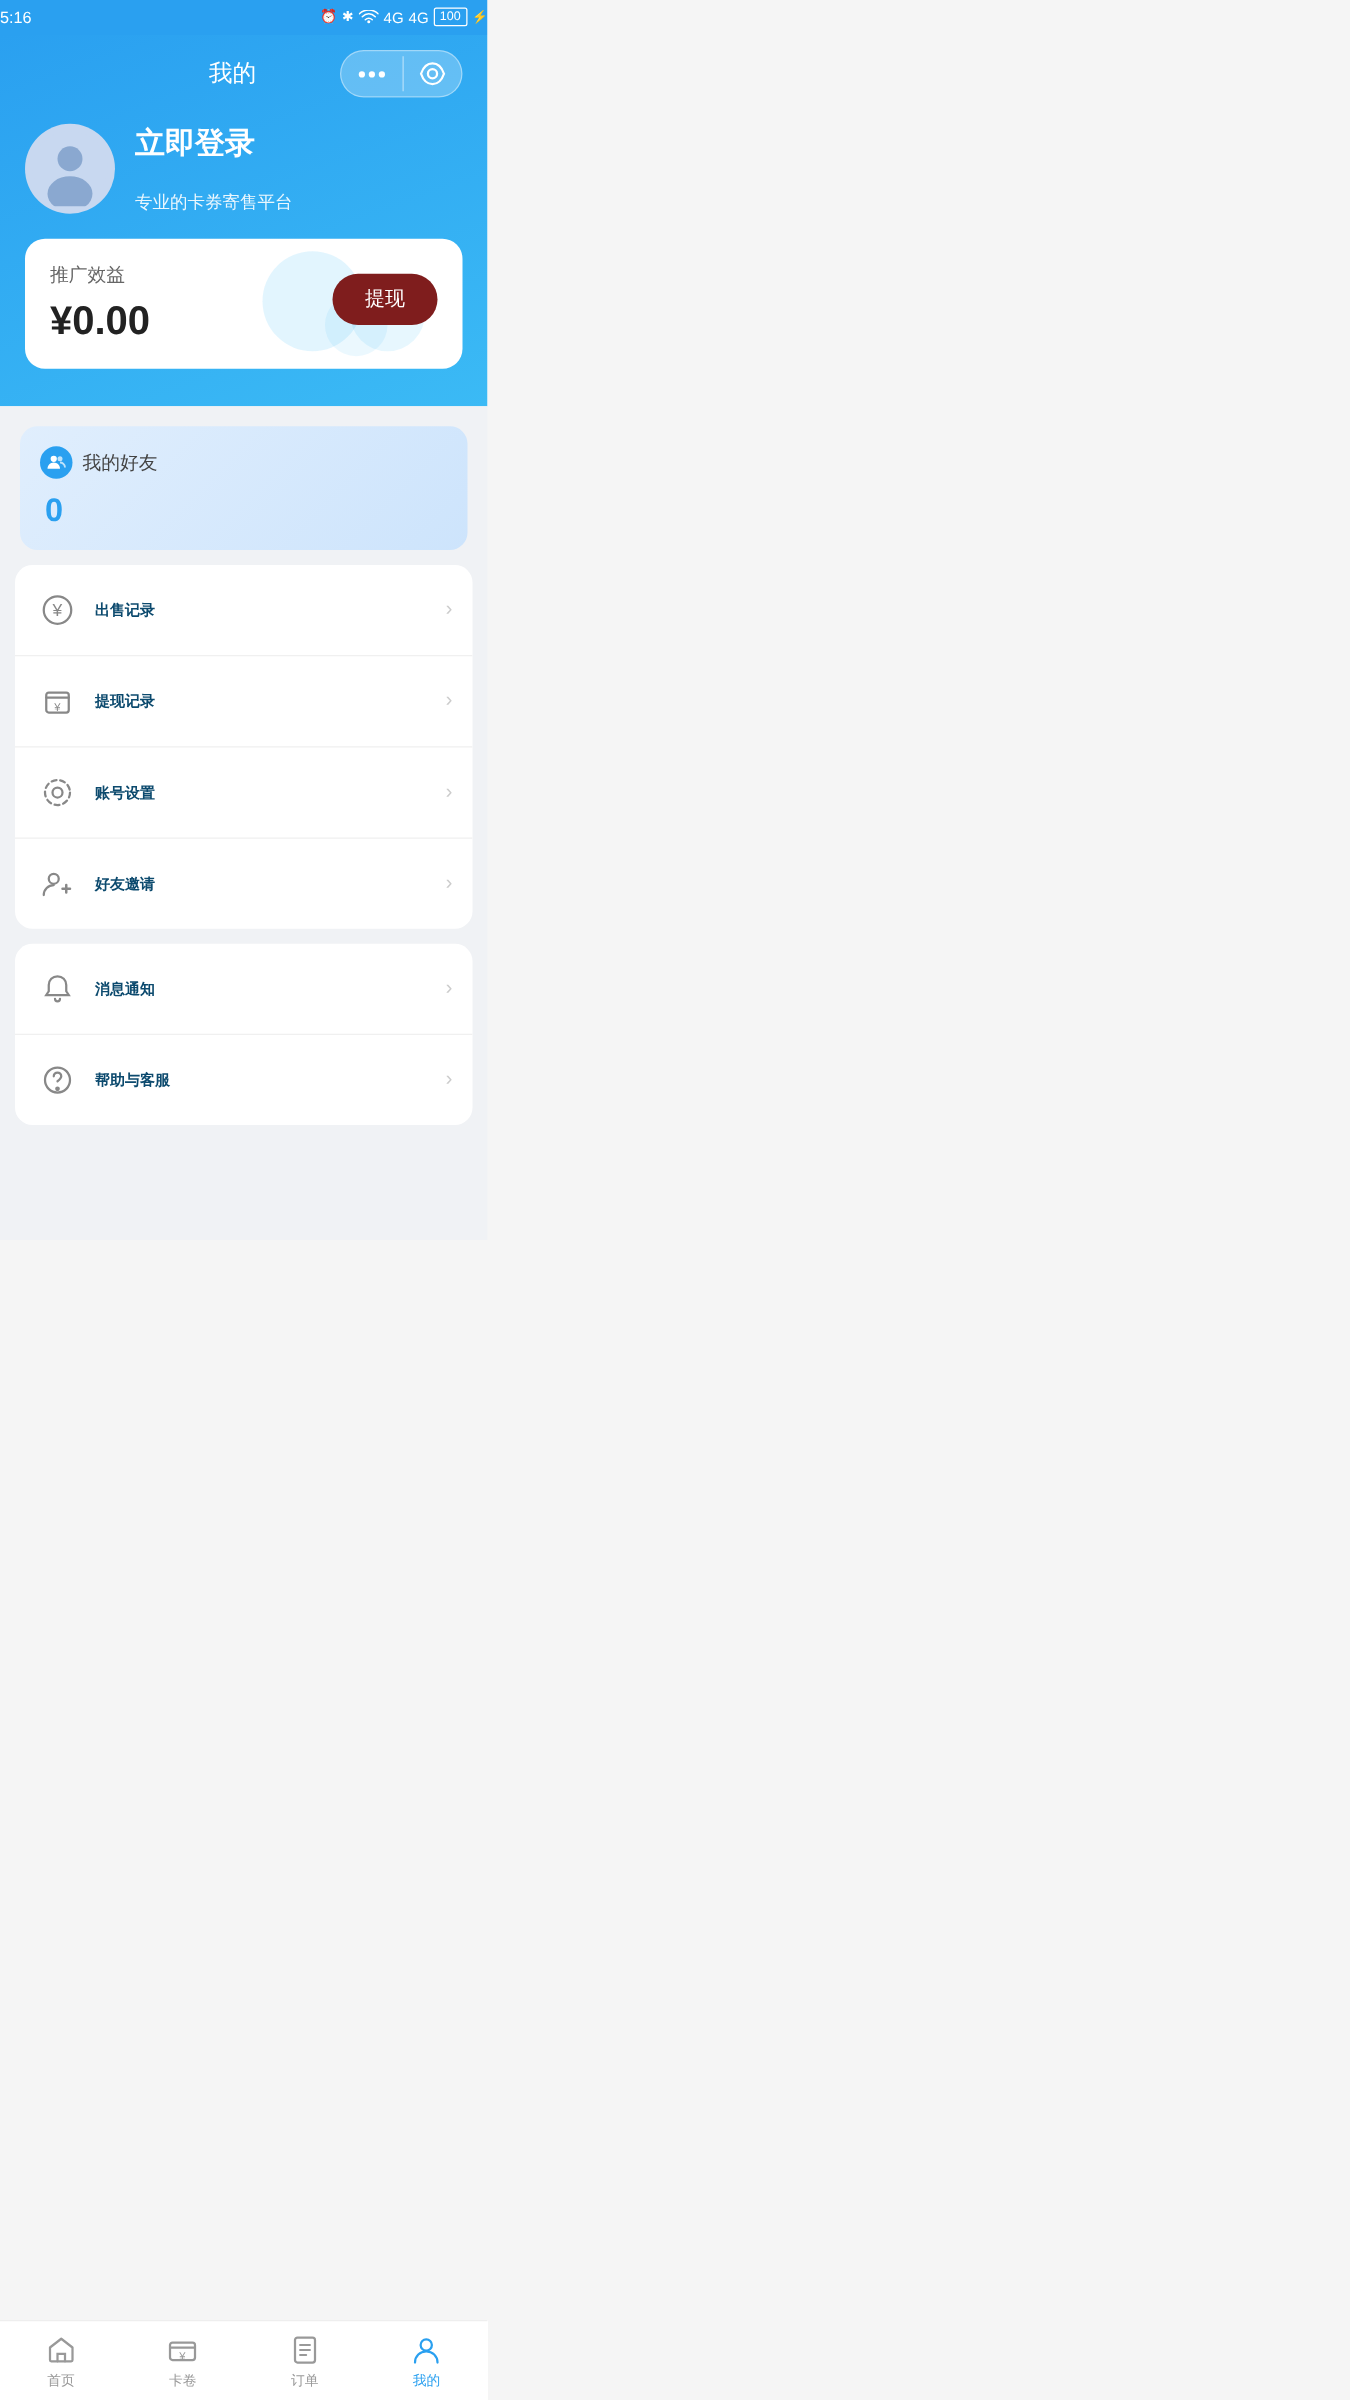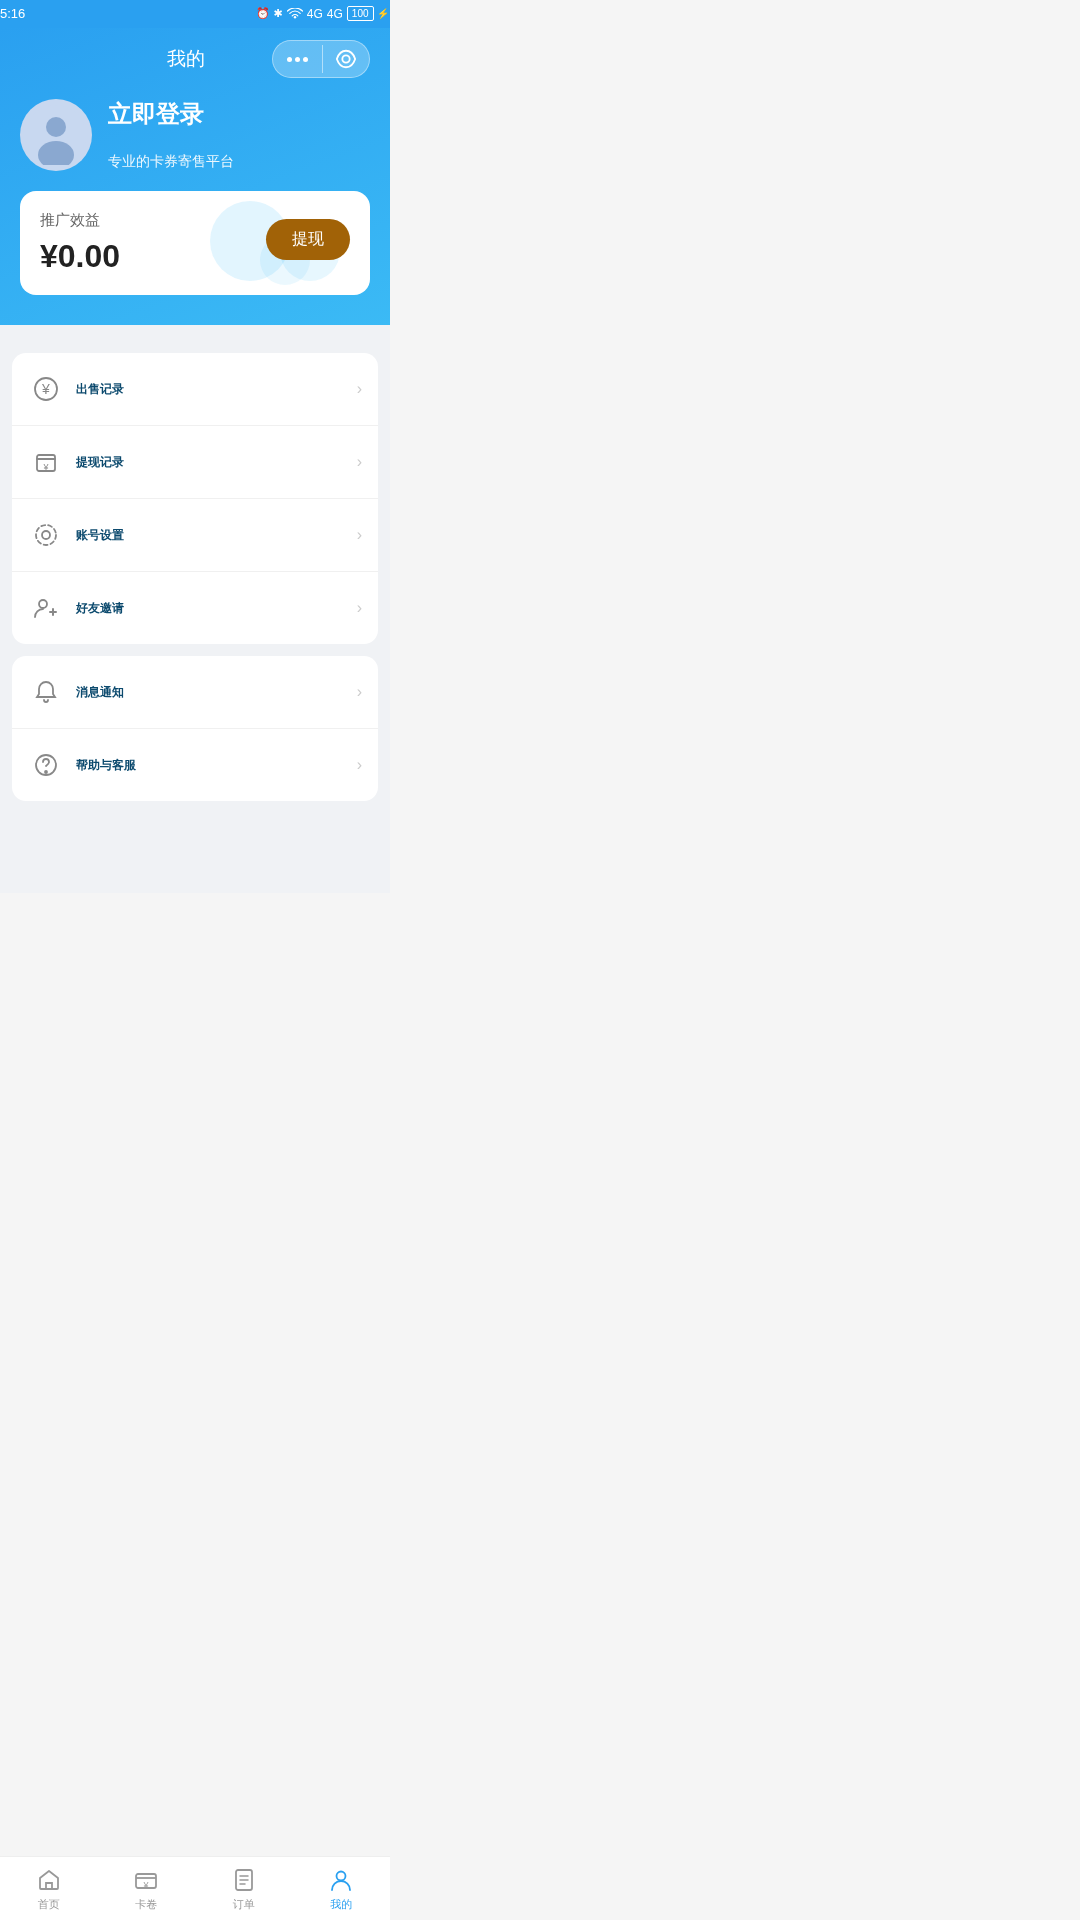--- a/index.html
+++ b/index.html
@@ -159,21 +159,21 @@
       font-size: 15px;
       color: #666;
       margin-bottom: 8px;
     }
     .balance-amount {
       font-size: 32px;
       font-weight: 700;
       color: #222;
     }
     .withdraw-btn {
-      background: #a16207;
+      background: #7f1d1d;
       color: white;
       border: none;
       border-radius: 22px;
       padding: 10px 26px;
       font-size: 16px;
       font-weight: 500;
       cursor: pointer;
       margin-top: 8px;
       position: relative;
       z-index: 1;
@@ -406,20 +406,34 @@
       <button class="withdraw-btn">提现</button>
     </div>
   </div>
 </div>
 
 <div class="main-content">
 
   <div class="stats-row">
 
 
+    <div class="stat-card blue">
+      <div class="stat-header">
+        <div class="stat-icon-blue">
+          <svg width="16" height="16" viewBox="0 0 16 16">
+            <circle cx="6" cy="5" r="2.5" fill="white"></circle>
+            <circle cx="11" cy="5" r="2" fill="rgba(255,255,255,0.7)"></circle>
+            <path d="M1 13c0-2.8 2.2-5 5-5s5 2.2 5 5" fill="white"></path>
+            <path d="M11 8c1.7 0 4 1.3 4 4" stroke="rgba(255,255,255,0.7)" stroke-width="1.5" fill="none"></path>
+          </svg>
+        </div>
+        <span class="stat-label">我的好友</span>
+      </div>
+      <div class="stat-value-blue">0</div>
+    </div>
   </div>
 
   <div class="menu-section">
 
     <div class="menu-item">
       <div class="menu-icon">
         <svg viewBox="0 0 26 26" fill="none" stroke="#888" stroke-width="1.8" stroke-linecap="round">
           <circle cx="13" cy="13" r="11"></circle>
           <text x="13" y="18" text-anchor="middle" font-size="14" fill="#888" stroke="none">¥</text>
         </svg>

